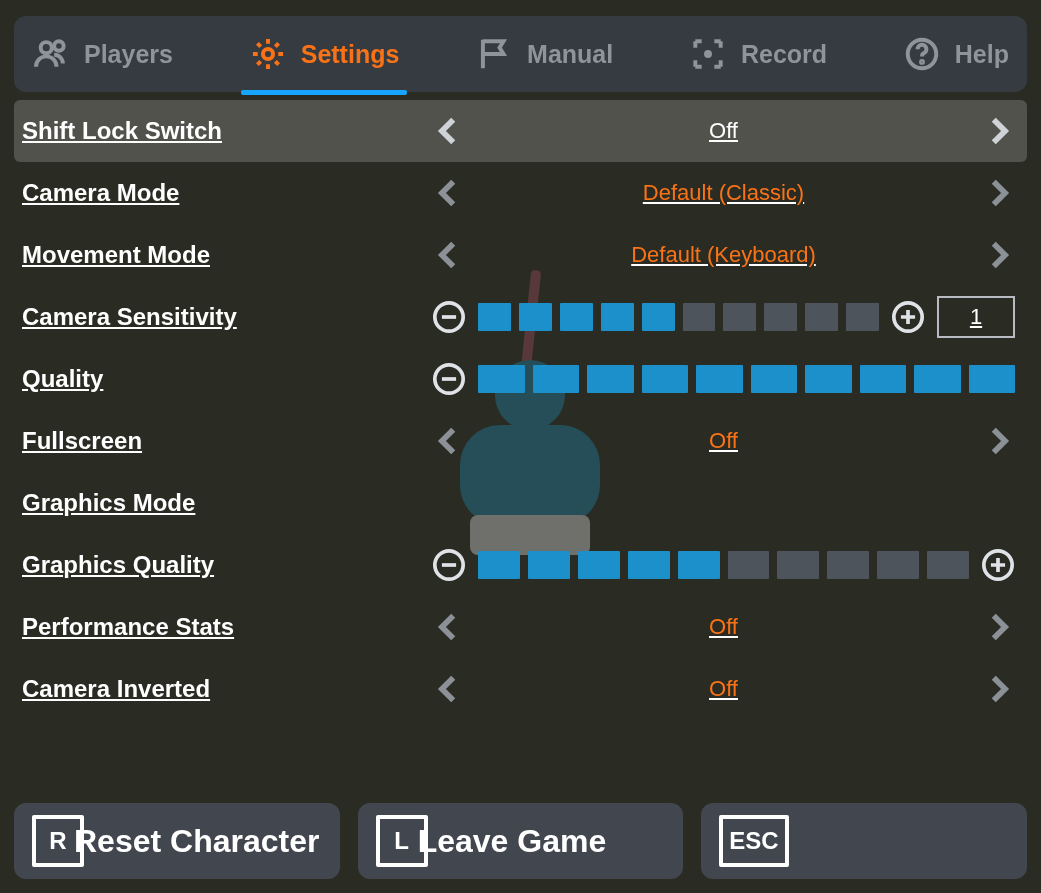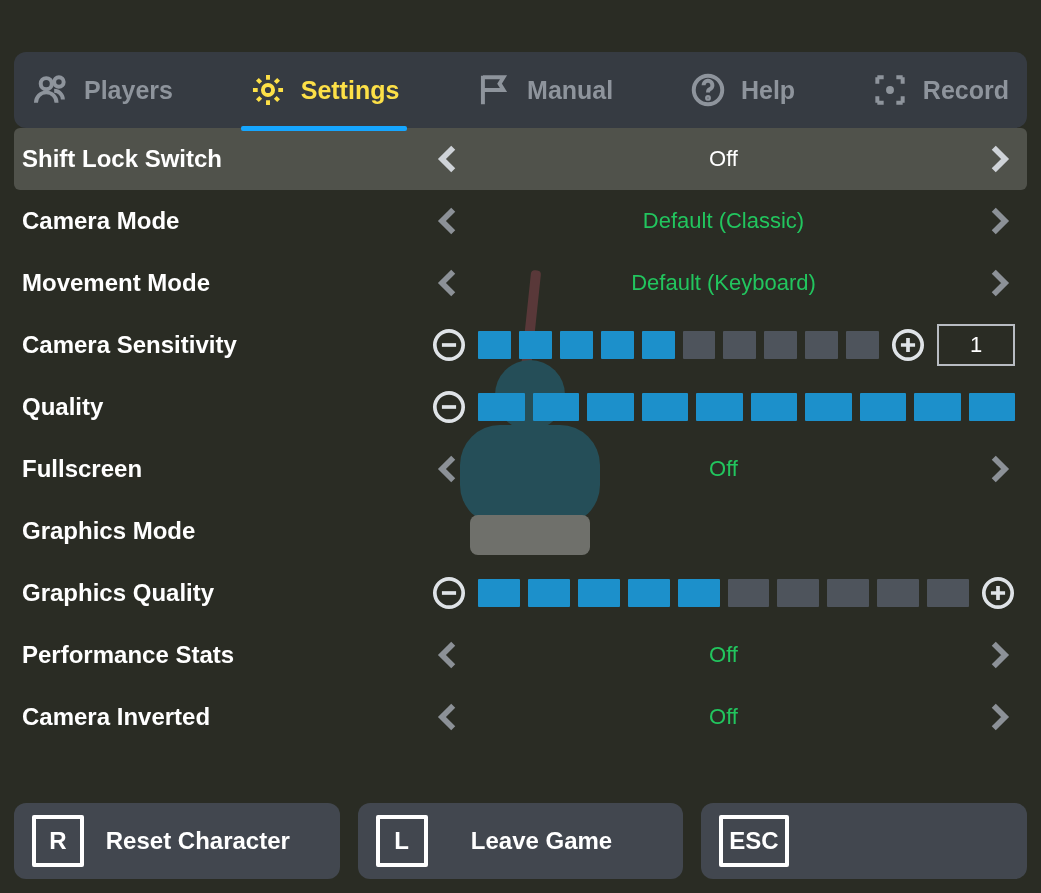--- a/index.html
+++ b/index.html
@@ -50,49 +50,50 @@
 
   
   .tabs {
     background: #363b42;
     border-radius: 12px;
     height: 76px;
     display: flex;
     align-items: center;
     justify-content: space-between;
     padding: 0 18px;
-    margin-top: 36px;
   }
   .tab {
     display: flex;
     align-items: center;
     gap: 14px;
     color: #8e949c;
     font-size: 25px;
     font-weight: 600;
     cursor: pointer;
     position: relative;
     height: 76px;
   }
-  .tab.active { color: #fde047; }
+  .tab.active { color: #f97316; }
   .tab.active::after {
     content: "";
     position: absolute;
     bottom: -3px;
     left: -8px;
     right: -8px;
     height: 5px;
     background: #16a6ff;
     border-radius: 2px;
   }
   .icon { stroke: currentColor; fill: none; stroke-width: 2.5; }
   .icon-lg { width: 38px; height: 38px; }
 
   
   .settings {
+    margin-top: 8px;
+    text-decoration: underline;
   }
   .row {
     display: flex;
     align-items: center;
     height: 62px;
     padding: 0 12px 0 8px;
     border-radius: 6px;
   }
   .row.highlight { background: rgba(255,255,255,0.18); }
   .row-label {
@@ -111,21 +112,21 @@
   .selector {
     flex: 1;
     display: flex;
     align-items: center;
     justify-content: flex-start;
   }
   .selector .value {
     flex: 1;
     text-align: center;
     font-size: 22px;
-    color: #22c55e;
+    color: #f97316;
   }
   .row.highlight .selector .value { color: #fff; }
   .chev {
     width: 34px; height: 34px;
     stroke: #cfd3d8; stroke-width: 4; fill: none;
     cursor: pointer;
   }
   .row.dim .chev { stroke: #8c9197; }
 
   .stepper {
@@ -190,22 +191,21 @@
     display: flex;
     align-items: center;
     justify-content: center;
     font-size: 24px;
     font-weight: 800;
     color: #fff;
     padding: 0 6px;
   }
   .foot-label {
     flex: 1;
-    text-align: center;
-    font-size: 24px;
+    font-size: 32px;
     font-weight: 700;
     color: #fff;
     margin-left: -30px;
   }
 </style>
 </head>
 <body>
 
 <div class="bg-character">
   <div class="stick"></div>
@@ -234,32 +234,32 @@
       <span>Settings</span>
     </div>
     <div class="tab">
       <svg class="icon icon-lg" viewBox="0 0 24 24">
         <path d="M5 3v18M5 4h13l-2.5 4L18 12H5"></path>
       </svg>
       <span>Manual</span>
     </div>
     <div class="tab">
       <svg class="icon icon-lg" viewBox="0 0 24 24">
+        <path d="M4 4h4M4 4v4M20 4h-4M20 4v4M4 20h4M4 20v-4M20 20h-4M20 20v-4"></path>
+          <circle cx="12" cy="12" r="2.5" fill="currentColor" stroke="none"></circle>
+      </svg>
+      <span>Record</span>
+    </div>
+    <div class="tab">
+      <svg class="icon icon-lg" viewBox="0 0 24 24">
         <circle cx="12" cy="12" r="9"></circle>
           <path d="M9.2 9a2.8 2.8 0 1 1 3.8 2.6c-.9.4-1 .9-1 1.9"></path>
           <circle cx="12" cy="17" r="0.6" fill="currentColor"></circle>
       </svg>
       <span>Help</span>
-    </div>
-    <div class="tab">
-      <svg class="icon icon-lg" viewBox="0 0 24 24">
-        <path d="M4 4h4M4 4v4M20 4h-4M20 4v4M4 20h4M4 20v-4M20 20h-4M20 20v-4"></path>
-          <circle cx="12" cy="12" r="2.5" fill="currentColor" stroke="none"></circle>
-      </svg>
-      <span>Record</span>
     </div>
   </div>
 
   <div class="settings">
 
     <div class="row highlight">
       <div class="row-label">Shift Lock Switch</div>
       <div class="row-control selector">
         <svg class="chev" viewBox="0 0 24 24">
             <path d="M15 4l-8 8 8 8"></path>

